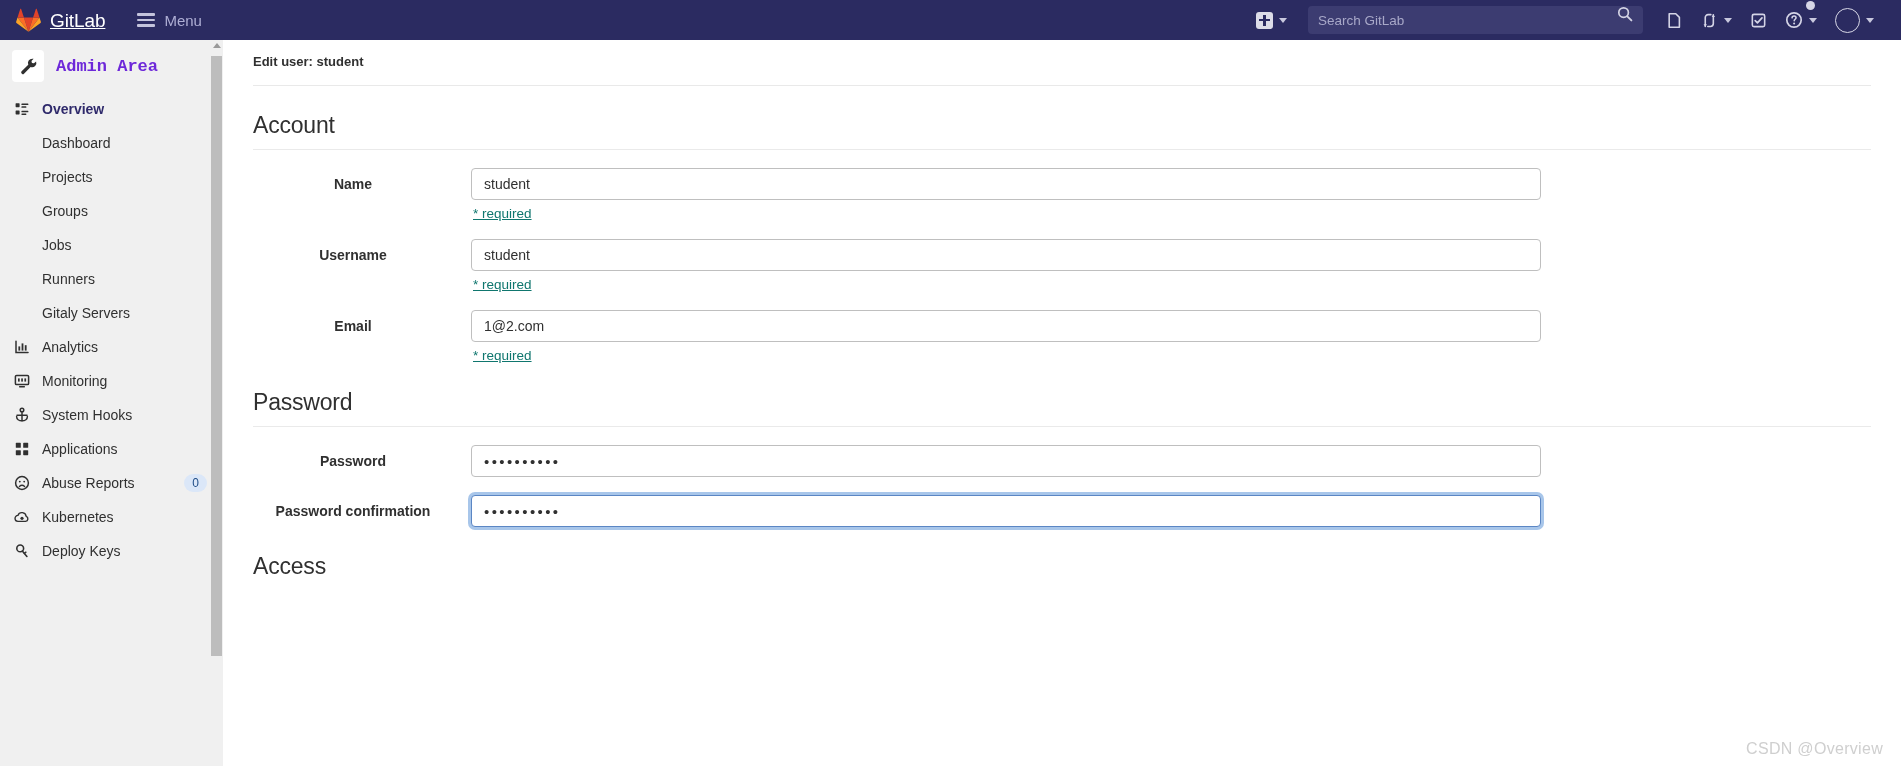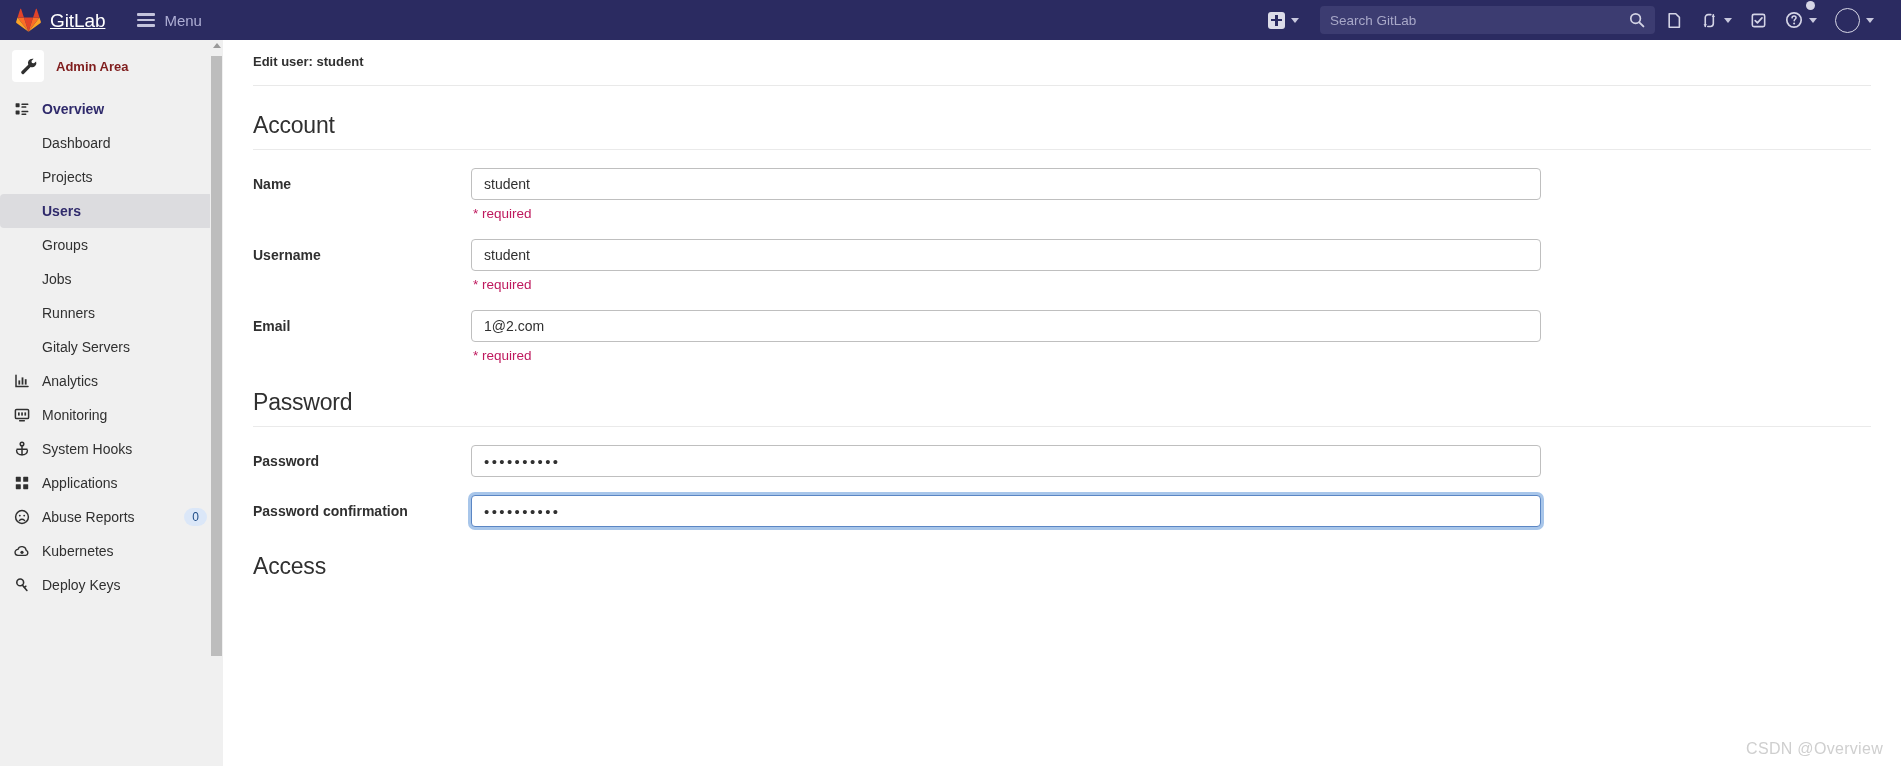--- a/index.html
+++ b/index.html
@@ -56,22 +56,22 @@
   }
   .plus-sq::before, .plus-sq::after {
     content: ""; position: absolute; background: #2b2b61;
   }
   .plus-sq::before { left: 7.3px; top: 3px; width: 2.4px; height: 11px; }
   .plus-sq::after  { top: 7.3px; left: 3px; height: 2.4px; width: 11px; }
 
   
   #search-box {
     width: 335px; height: 28px; background: #3c3c71;
-    border-radius: 4px; margin-left: 12px; margin-right: 2px;
-    display: flex; align-items: center; padding: 0 10px;
+    border-radius: 4px; margin-left: 12px; margin-right: 14px;
+    display: flex; padding: 0 10px;
     position: relative; cursor: text;
   }
   #search-box input {
     border: 0; background: transparent; outline: none;
     color: #d0d0e4; font-size: 13.5px; width: 100%;
     font-family: "Liberation Sans", sans-serif;
   }
   #search-box input::placeholder { color: #a8a8c8; }
   .search-mag { flex: 0 0 auto; }
 
@@ -94,21 +94,21 @@
   }
   .admin-head {
     display: flex; align-items: center; gap: 12px;
     padding: 10px 12px 10px 12px; cursor: pointer;
   }
   .admin-badge {
     width: 32px; height: 32px; border-radius: 4px; background: #fff;
     display: flex; align-items: center; justify-content: center;
     flex: 0 0 auto;
   }
-  .admin-title { font-size: 13px; color: #7f1d1d; font-weight: 600; }
+  .admin-title { font-size: 17px; color: #6d28d9; font-weight: 600; font-family: Liberation Mono, monospace; }
 
   .nav-list { list-style: none; }
   .nav-row {
     display: flex; align-items: center; gap: 12px;
     height: 34px; padding: 0 14px 0 14px; cursor: pointer;
     font-size: 14px; color: #303030; position: relative;
   }
   .nav-row.top-level { color: #303030; font-weight: 400; }
   .nav-row .ico { width: 16px; height: 16px; flex: 0 0 auto; display: block; }
   .nav-row.section-open > .lbl { color: #2f2a6b; font-weight: 600; }
@@ -154,38 +154,38 @@
   .title-rule { height: 1px; background: #e9e9e9; width: 100%; }
 
   .section-head {
     font-size: 23px; color: #303030; font-weight: 400;
     padding: 26px 0 10px 0; letter-spacing: -0.2px;
   }
   .section-rule { height: 1px; background: #eaeaea; width: 100%; }
 
   .form-row { display: flex; align-items: flex-start; padding-top: 18px; }
   .form-label {
-    width: 218px; flex: 0 0 218px; text-align: left;
+    width: 218px; flex: 0 0 218px; text-align: center;
     font-size: 14px; color: #303030; font-weight: 600;
     padding-right: 18px; padding-top: 8px;
   }
   .field-col { flex: 1 1 auto; max-width: 1070px; }
   .text-input {
     width: 100%; height: 32px; border: 1px solid #bfbfbf;
     border-radius: 4px; font-size: 14px; color: #303030;
     padding: 0 12px; outline: none; background: #fff;
     font-family: "Liberation Sans", sans-serif;
   }
   .pw-input { letter-spacing: 2.4px; font-size: 15px; }
   .text-input.focused {
     border-color: #5b86c4;
     box-shadow: 0 0 0 3px #a8c6ea;
   }
   .req-note {
-    font-size: 13.5px; color: #be185d; padding: 6px 0 0 2px;
+    font-size: 13.5px; color: #0f766e; padding: 6px 0 0 2px; text-decoration: underline;
   }
 
   .watermark {
     position: absolute; right: 18px; bottom: 8px;
     color: #cfcfcf; font-size: 16px; letter-spacing: 0.3px;
     pointer-events: none;
   }
 </style>
 </head>
 <body>
@@ -295,23 +295,20 @@
       </svg>
       <span class="lbl">Overview</span>
     </li>
 
     <li class="sub-row">
       <span>Dashboard</span>
     </li>
     <li class="sub-row">
       <span>Projects</span>
     </li>
-    <li class="sub-row active">
-      <span>Users</span>
-    </li>
     <li class="sub-row">
       <span>Groups</span>
     </li>
     <li class="sub-row">
       <span>Jobs</span>
     </li>
     <li class="sub-row">
       <span>Runners</span>
     </li>
     <li class="sub-row">

